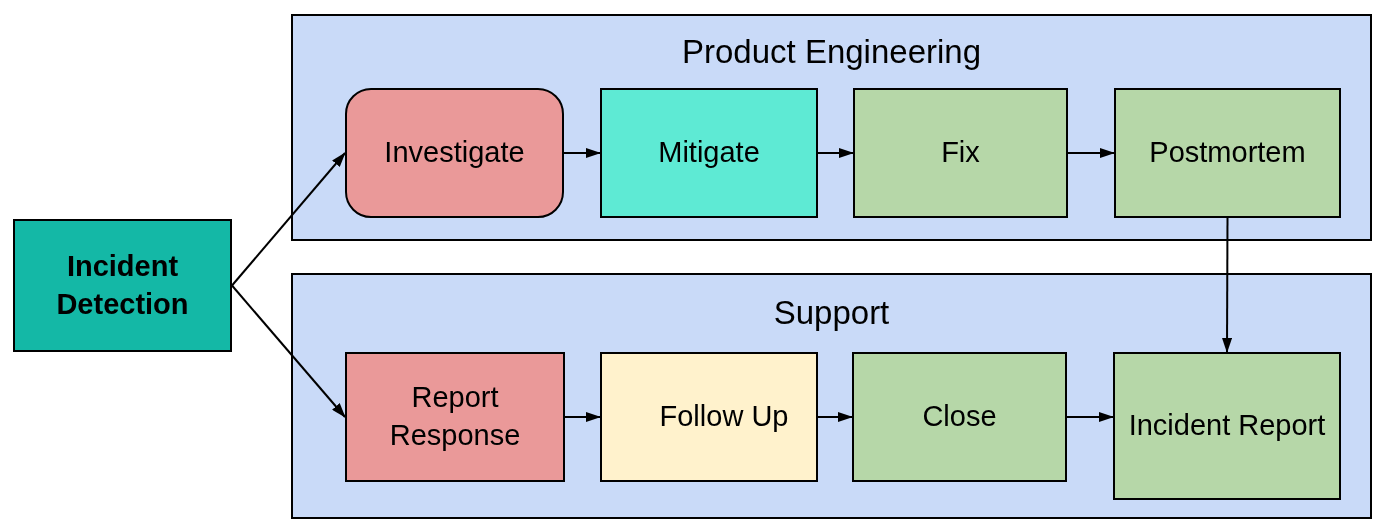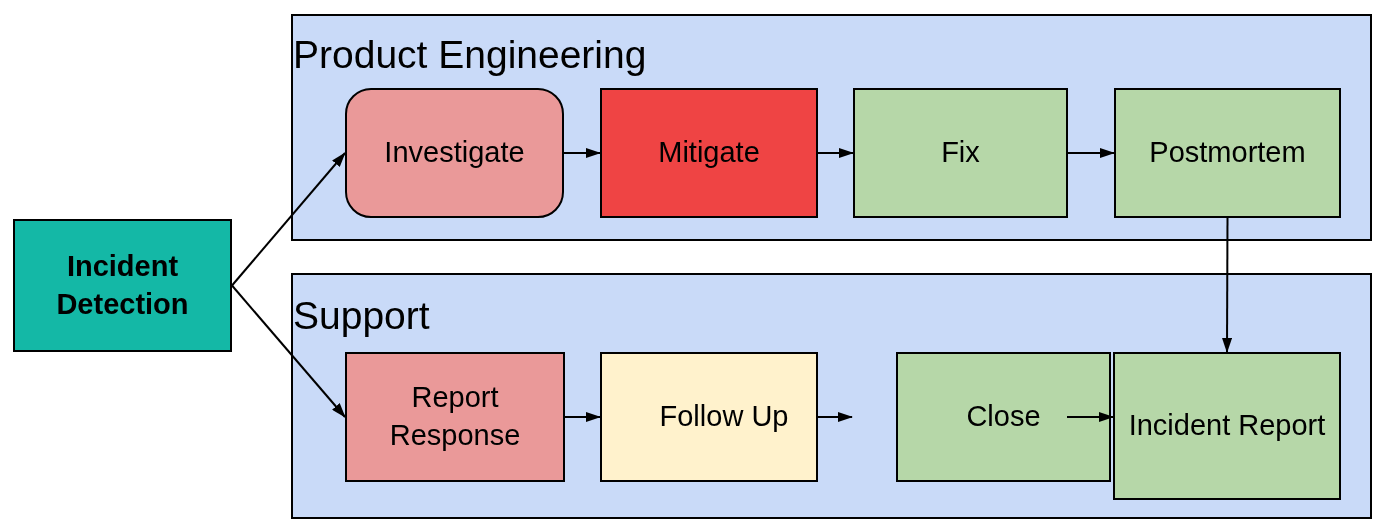--- a/index.html
+++ b/index.html
@@ -14,21 +14,22 @@
   }
   .lane {
     position: absolute;
     background: #c9daf8;
     border: 2px solid #000000;
     box-sizing: border-box;
   }
   .lane-title {
     position: absolute;
     left: 0; right: 0;
-    font-size: 39px;
+    text-align: center;
+    font-size: 33px;
     line-height: 1.2;
   }
   #lane-pe { left: 291px; top: 14px; width: 1081px; height: 227px; }
   #lane-pe .lane-title { top: 16px; }
   #lane-support { left: 291px; top: 273px; width: 1081px; height: 246px; padding-left: 37px; }
   #lane-support .lane-title { top: 18px; }
   .node {
     position: absolute;
     border: 2px solid #000000;
     box-sizing: border-box;
@@ -40,21 +41,21 @@
     line-height: 1.3;
     padding: 2px 8px;
   }
   #incident-detection { left: 13px;   top: 219px; width: 219px; height: 133px; }
   #investigate        { left: 345px;  top: 88px;  width: 219px; height: 130px; border-radius: 26px; }
   #mitigate           { left: 600px;  top: 88px;  width: 218px; height: 130px; }
   #fix                { left: 853px;  top: 88px;  width: 215px; height: 130px; }
   #postmortem         { left: 1114px; top: 88px;  width: 227px; height: 130px; }
   #initial-response   { left: 345px;  top: 352px; width: 220px; height: 130px; }
   #follow-up          { left: 600px;  top: 352px; width: 218px; height: 130px; }
-  #close              { left: 896px;  top: 352px; width: 215px; height: 130px; }
+  #close              { left: 852px;  top: 352px; width: 215px; height: 130px; }
   #incident-report    { left: 1113px; top: 352px; width: 228px; height: 148px; }
   #arrow-layer {
     position: absolute;
     left: 0; top: 0;
     width: 1386px;
     height: 526px;
     pointer-events: none;
   }
 </style>
 </head>
@@ -67,21 +68,21 @@
   </div>
 
   <div class="lane" id="lane-support">
     <div class="lane-title">Support</div>
   </div>
 
   <div class="node" id="incident-detection" style="background-color: #14b8a6; font-weight: bold;">Incident Detection</div>
 
   <div class="node" id="investigate" style="background-color: rgb(234, 153, 153);">Investigate</div>
 
-  <div class="node" id="mitigate" style="background-color: #ef4444;">Mitigate</div>
+  <div class="node" id="mitigate" style="background-color: #5eead4;">Mitigate</div>
 
   <div class="node" id="postmortem" style="background-color: rgb(182, 215, 168);">Postmortem</div>
 
   <div class="node" id="fix" style="background-color: rgb(182, 215, 168);">Fix</div>
 
   <div class="node" id="initial-response" style="background-color: rgb(234, 153, 153);">Report Response</div>
 
   <div class="node" id="follow-up" style="background-color: rgb(255, 242, 204); padding-left: 38px;">Follow Up</div>
 
   <div class="node" id="close" style="background-color: rgb(182, 215, 168);">Close</div>

